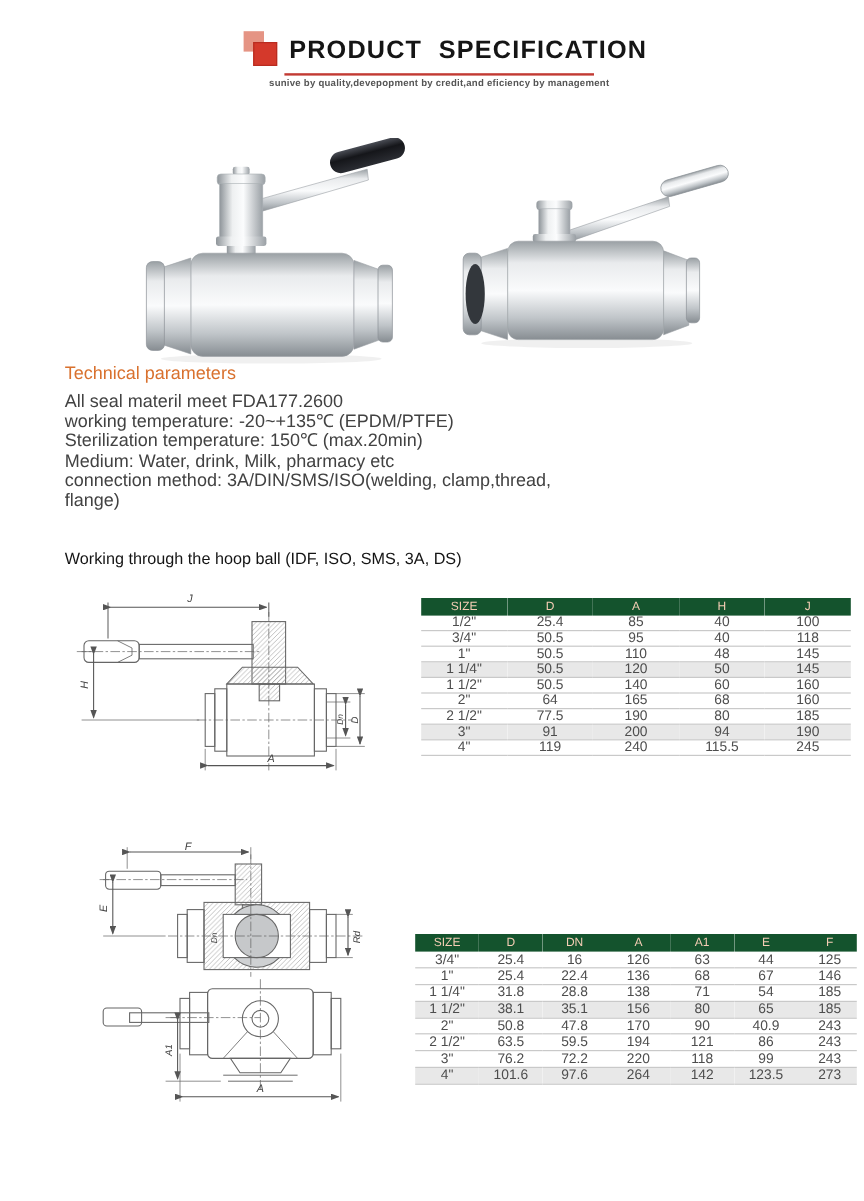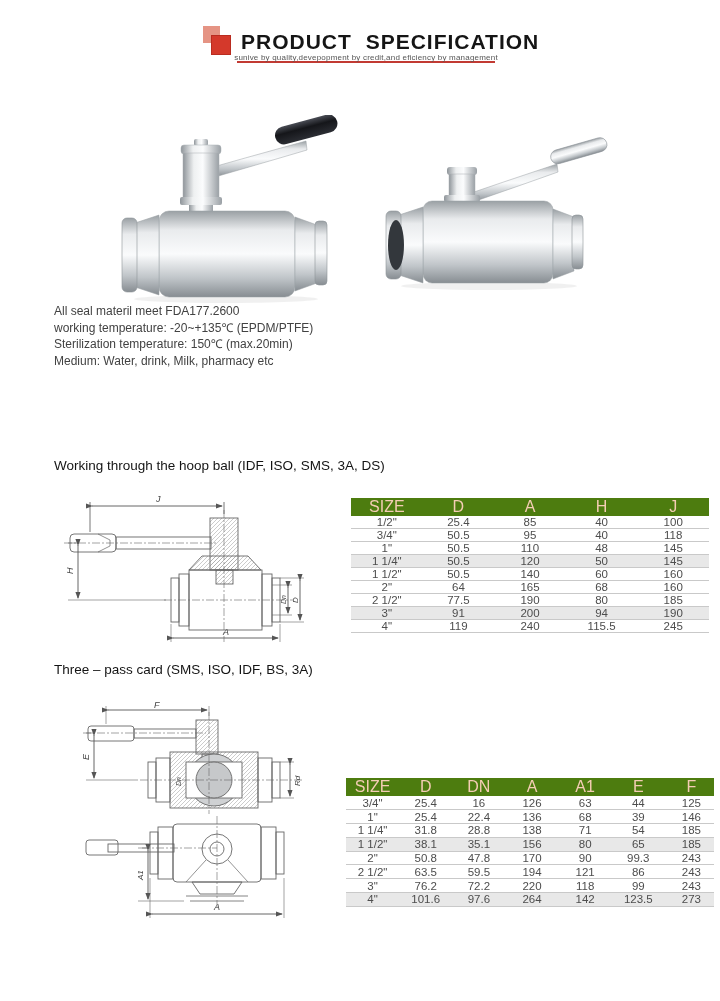--- a/index.html
+++ b/index.html
@@ -5,40 +5,40 @@
   * { margin:0; padding:0; box-sizing:border-box; }
   body { background:#ffffff; font-family:"Liberation Sans", sans-serif; }
   .page { position:relative; width:708px; height:1001px; background:#fff; overflow:hidden; margin:0 auto; }
 
   
   .logo { position:absolute; left:197px; top:26px; width:30px; height:32px; }
   .logo .sq-back { position:absolute; left:0; top:0; width:17px; height:17px; background:#e59484; }
   .logo .sq-front { position:absolute; left:8px; top:9px; width:20px; height:20px; background:#d4392b; border:1px solid #b92c20; }
   .main-title { position:absolute; left:235px; top:30px; font-size:21px; font-weight:bold; color:#151515; letter-spacing:1px; word-spacing:7px; white-space:nowrap; }
   .title-rule { position:absolute; left:231px; top:61px; width:258px; height:2px; background:#c23a33; }
-  .tagline { position:absolute; left:180px; top:53px; width:360px; text-align:center; font-size:8px; color:#555; letter-spacing:.2px; }
+  .tagline { position:absolute; left:180px; top:65px; width:360px; text-align:center; font-size:8px; color:#555; letter-spacing:.2px;font-weight:bold; }
 
   
   .photo-left  { position:absolute; left:95px;  top:115px; }
   .photo-right { position:absolute; left:365px; top:135px; }
   .drawing-1 { position:absolute; left:52px; top:490px; }
   .drawing-2 { position:absolute; left:72px; top:696px; }
 
   
   .tech { position:absolute; left:48px; top:303px; width:420px; }
   .tech-heading { font-size:15px; color:#d9712e; margin-bottom:7px; }
-  .tech-lines div { font-size:12px; color:#424242; line-height:16.6px; }
+  .tech-lines div { font-size:15px; color:#424242; line-height:16.6px; }
 
   
   .sec1-title { position:absolute; left:48px; top:458px; font-size:13.5px; color:#141414; }
   .sec2-title { position:absolute; left:48px; top:662px; font-size:13.5px; color:#141414; }
 
   
   table { border-collapse:collapse; table-layout:fixed; }
-  .spec-table th { background:#4d7c0f; color:#f4cdb4; font-weight:normal; font-size:16px; }
+  .spec-table th { background:#14532d; color:#f4cdb4; font-weight:normal; font-size:10px; }
   .spec-table td { color:#4d4d4d; font-size:11.5px; border-bottom:1px solid #c9c9c9; background:#fff; }
   .spec-table th, .spec-table td { text-align:center; padding:0 2px; overflow:hidden; white-space:nowrap; }
   .spec-table tr.shaded td { background:#e8e8e8; }
   .tbl1 { position:absolute; left:345px; top:498px; width:358px; }
   .tbl1 th { height:15px; }
   .tbl1 td { height:12px; }
   .tbl2 { position:absolute; left:340px; top:778px; width:372px; }
   .tbl2 th { height:15px; }
   .tbl2 td { height:13.8px; }
 
@@ -102,25 +102,27 @@
     <rect x="73" y="60" width="36" height="7" rx="2" fill="url(#mH)"></rect>
     <rect x="52" y="66" width="130" height="82" rx="9" fill="url(#mV)" stroke="#9aa0a4" stroke-width="0.5"></rect>
     <polygon points="52,72 28,80 28,140 52,148" fill="url(#mV)" stroke="#9aa0a4" stroke-width="0.5"></polygon>
     <rect x="15" y="76" width="15" height="68" rx="5" fill="url(#mV)" stroke="#8d9398" stroke-width="0.6"></rect>
     <ellipse cx="25" cy="110" rx="8" ry="25" fill="#33373c"></ellipse>
     <polygon points="182,74 203,82 203,136 182,144" fill="url(#mV)" stroke="#9aa0a4" stroke-width="0.5"></polygon>
     <rect x="201" y="80" width="11" height="54" rx="4" fill="url(#mV)" stroke="#8d9398" stroke-width="0.6"></rect>
   </svg>
 
   <div class="tech">
+    <div class="tech-heading">Technical parameters</div>
     <div class="tech-lines">
         <div>All seal materil meet FDA177.2600</div>
         <div>working temperature: -20~+135℃ (EPDM/PTFE)</div>
         <div>Sterilization temperature: 150℃ (max.20min)</div>
         <div>Medium: Water, drink, Milk, pharmacy etc</div>
+        <div>connection method:  3A/DIN/SMS/ISO(welding, clamp,thread, flange)</div>
       </div>
   </div>
 
   <div class="sec1-title">Working through the hoop ball (IDF, ISO, SMS, 3A, DS)</div>
 
   <svg class="drawing-1" width="256" height="160" viewBox="0 0 256 160">
     <defs>
       <pattern id="h1" patternUnits="userSpaceOnUse" width="4" height="4">
         <path d="M0,4 L4,0" stroke="#999" stroke-width="0.5"></path>
       </pattern>
@@ -237,21 +239,20 @@
         <tr>
           <td>4"</td>
           <td>119</td>
           <td>240</td>
           <td>115.5</td>
           <td>245</td>
         </tr>
       </tbody>
     </table>
 
-  <div class="sec2-title">Three – pass card (SMS, ISO, IDF, BS, 3A)</div>
 
   <svg class="drawing-2" width="240" height="228" viewBox="0 0 240 228">
     <defs>
       <pattern id="h2" patternUnits="userSpaceOnUse" width="4" height="4">
         <path d="M0,4 L4,0" stroke="#999" stroke-width="0.5"></path>
       </pattern>
       <marker id="ar2" markerWidth="8" markerHeight="6" refX="7" refY="3" orient="auto">
         <path d="M0,0 L8,3 L0,6 z" fill="#555"></path>
       </marker>
     </defs>
@@ -333,21 +334,21 @@
           <td>63</td>
           <td>44</td>
           <td>125</td>
         </tr>
         <tr>
           <td>1"</td>
           <td>25.4</td>
           <td>22.4</td>
           <td>136</td>
           <td>68</td>
-          <td>39</td>
+          <td>67</td>
           <td>146</td>
         </tr>
         <tr>
           <td>1 1/4"</td>
           <td>31.8</td>
           <td>28.8</td>
           <td>138</td>
           <td>71</td>
           <td>54</td>
           <td>185</td>
@@ -360,21 +361,21 @@
           <td>80</td>
           <td>65</td>
           <td>185</td>
         </tr>
         <tr>
           <td>2"</td>
           <td>50.8</td>
           <td>47.8</td>
           <td>170</td>
           <td>90</td>
-          <td>99.3</td>
+          <td>40.9</td>
           <td>243</td>
         </tr>
         <tr>
           <td>2 1/2"</td>
           <td>63.5</td>
           <td>59.5</td>
           <td>194</td>
           <td>121</td>
           <td>86</td>
           <td>243</td>

